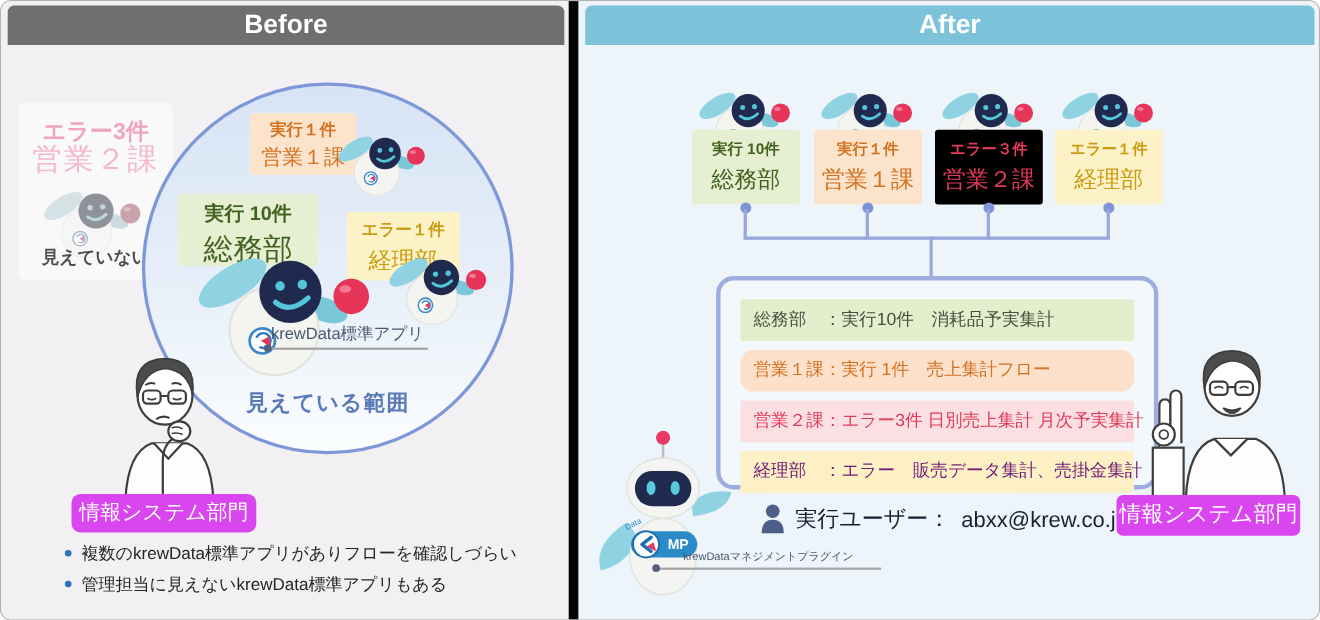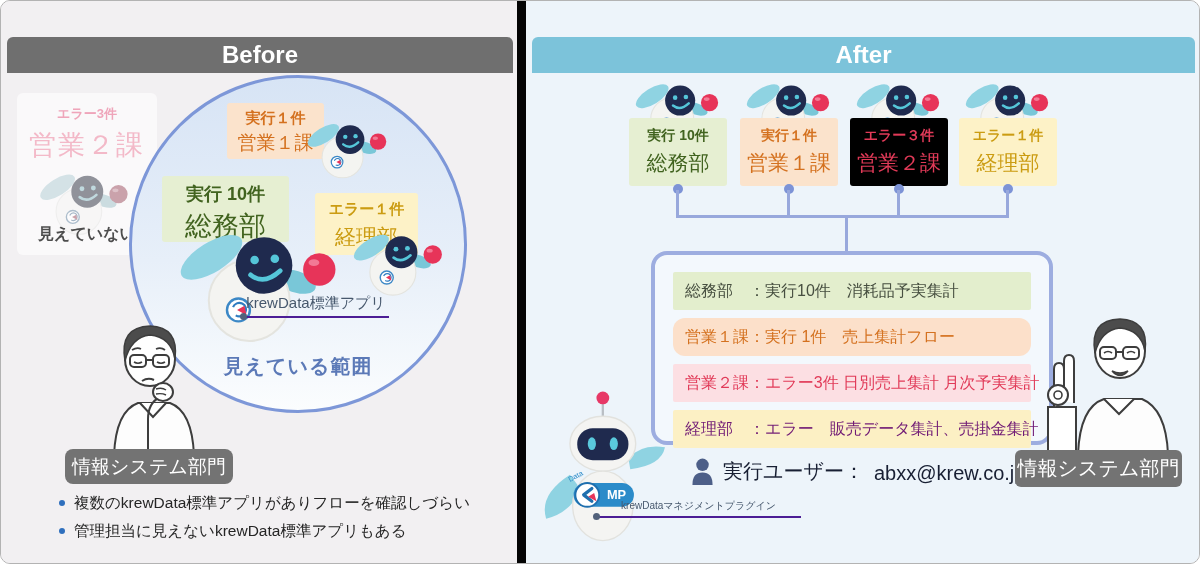--- a/index.html
+++ b/index.html
@@ -1,49 +1,49 @@
 <!DOCTYPE html>
 <html><head>
 <meta charset="utf-8">
 <style>
   html,body{margin:0;padding:0;background:#fff;font-family:"Liberation Sans","DejaVu Sans",sans-serif;}
   .stage{position:relative;width:1200px;height:564px;border:1px solid #b3b3b3;border-radius:10px;overflow:hidden;box-sizing:border-box;background:#f2f0f2;}
   .panel{position:absolute;top:0;height:564px;}
   .panel.before{left:0;width:516px;background:#f2f0f2;}
   .panel.after{left:525px;width:675px;background:#edf4fa;}
   .divider{position:absolute;left:516px;top:0;width:9px;height:564px;background:#040404;}
-  .hdr{position:absolute;top:4px;height:36px;border-radius:6px 6px 0 0;color:#fff;font-size:24px;font-weight:bold;text-align:center;line-height:36px;margin-top:32px;}
+  .hdr{position:absolute;top:4px;height:36px;border-radius:6px 6px 0 0;color:#fff;font-size:24px;font-weight:bold;text-align:center;line-height:36px;}
   .hdr.b{left:6px;width:506px;background:#6f6f6f;}
   .hdr.a{left:6px;width:663px;background:#7cc3da;}
 
   
   .scope-circle{position:absolute;left:128px;top:74px;width:338px;height:338px;border-radius:50%;border:3px solid #7d97d8;background:linear-gradient(180deg,#d7e4f5 0%,#e7eff9 55%,#fbfdfe 100%);box-sizing:border-box;}
   .hidden-box{position:absolute;left:16px;top:92px;width:140px;height:162px;background:rgba(255,255,255,.6);border-radius:6px;}
-  .hidden-count{position:absolute;left:16px;top:104px;width:140px;text-align:center;font-weight:bold;font-size:13px;color:#efa5ba;}
+  .hidden-count{position:absolute;left:16px;top:104px;width:140px;text-align:center;font-weight:bold;font-size:21px;color:#efa5ba;}
   .hidden-dept{position:absolute;left:10px;top:126px;width:152px;text-align:center;font-size:27px;color:#f3b9c8;letter-spacing:2px;}
   .hidden-caption{position:absolute;left:16px;top:223px;width:140px;text-align:center;font-weight:bold;font-size:16px;color:#4d4d4d;}
   .bot{position:absolute;}
   .bot.faded{filter:grayscale(.55) opacity(.5);}
   .bubble{position:absolute;border-radius:3px;text-align:center;box-sizing:border-box;}
   .bubble .l1{font-weight:bold;}
   .c-orange{background:#fbe3cc;color:#d4711f;}
   .c-green{background:#e6efd2;color:#41631f;}
   .c-yellow{background:#fdf2c7;color:#cb9c12;}
   .c-pink{background:#000000;color:#e13a58;}
   .bub-o{left:226px;top:102px;width:97px;height:56px;padding-top:6px;}
   .bub-o .l1{font-size:15px;} .bub-o .l2{font-size:19px;margin-top:2px;}
   .bub-g{left:161px;top:175px;width:127px;height:66px;padding-top:6px;}
   .bub-g .l1{font-size:18px;} .bub-g .l2{font-size:27px;margin-top:2px;}
   .bub-y{left:314px;top:192px;width:103px;height:62px;padding-top:7px;}
   .bub-y .l1{font-size:15px;} .bub-y .l2{font-size:21px;margin-top:4px;}
-  .callout{position:absolute;border-bottom:2px solid #4c1d95;color:#47586d;font-size:15px;text-align:center;padding-bottom:3px;}
+  .callout{position:absolute;border-bottom:2px solid #a3a3a3;color:#47586d;font-size:15px;text-align:center;padding-bottom:3px;}
   .callout::before{content:"";position:absolute;left:-3px;bottom:-4px;width:7px;height:7px;border-radius:50%;background:#51617a;}
   .callout.before-c{left:242px;top:293px;width:146px;}
   .scope-label{position:absolute;left:130px;top:352px;width:334px;text-align:center;font-weight:bold;font-size:20px;color:#5b79b7;letter-spacing:1px;}
-  .badge{position:absolute;background:#737373;color:#fff;text-align:center;}
+  .badge{position:absolute;background:#d946ef;color:#fff;text-align:center;}
   .badge.b1{left:64px;top:448px;width:168px;height:35px;line-height:35px;border-radius:8px;font-size:19px;}
   .badge.b2{left:1014px;top:449px;width:167px;height:37px;line-height:37px;border-radius:6px;font-size:20px;}
   .bullets{position:absolute;left:58px;top:492px;width:445px;}
   .bullet{display:flex;margin-bottom:7px;font-size:15.5px;color:#252525;}
   .bullet .dot{flex:0 0 auto;width:6px;height:6px;border-radius:50%;background:#2f6fbd;margin:7px 9px 0 0;}
 
   
   .acard{position:absolute;top:117px;width:98px;height:68px;border-radius:3px;text-align:center;box-sizing:border-box;padding-top:9px;}
   .acard .l1{font-weight:bold;font-size:14px;}
   .acard .l2{font-size:21px;margin-top:4px;}

